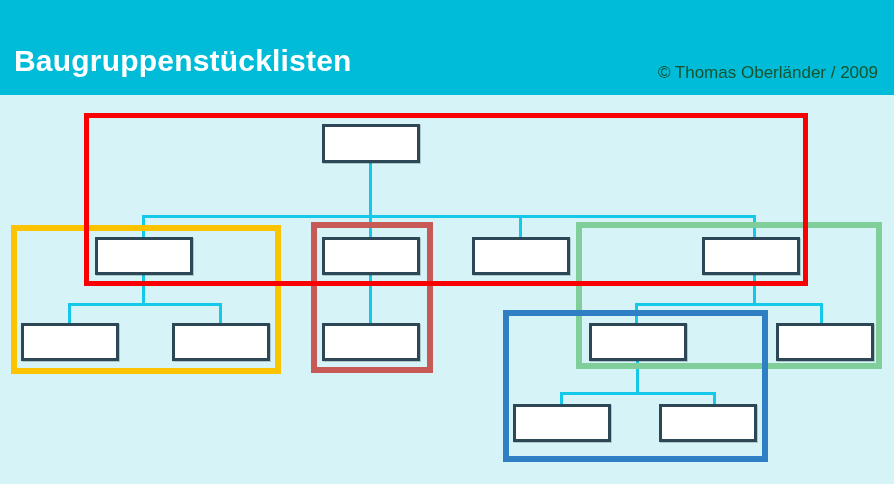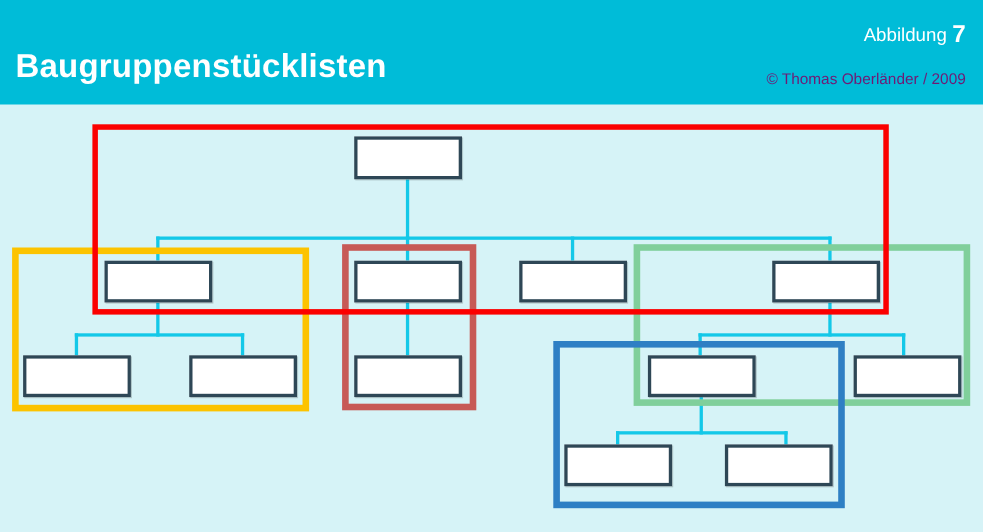--- a/index.html
+++ b/index.html
@@ -53,22 +53,22 @@
   #figure-label .fig-num {
     font-weight: bold;
     font-size: 22px;
     margin-left: 5px;
     vertical-align: -1px;
   }
   #copyright {
     position: absolute;
     right: 16px;
     top: 63px;
-    color: #701a75;
-    font-size: 14px;
+    color: #14532d;
+    font-size: 17px;
     white-space: nowrap;
     text-align: right;
   }
   
   #canvas {
     position: absolute;
     left: 0;
     top: 95px;
     width: 894px;
     height: 389px;
@@ -102,23 +102,20 @@
   .frame.blue   { border: 6px solid #2e7fc4; z-index: 22; }
 </style>
 </head>
 <body>
 
 <div id="slide">
 
   <div id="header">
     <div id="slide-title">Baugruppenstücklisten</div>
 
-    <div id="figure-label">
-      <span class="fig-word">Abbildung</span><span class="fig-num">7</span>
-    </div>
 
     <div id="copyright">© Thomas Oberländer / 2009</div>
   </div>
 
   <div id="canvas">
 
     <div class="conn" style="left:369px; top:68px;  width:3px;  height:54px;"></div>
     <div class="conn" style="left:142px; top:120px; width:614px; height:3px;"></div>
     <div class="conn" style="left:142px; top:120px; width:3px;  height:22px;"></div>
     <div class="conn" style="left:369px; top:120px; width:3px;  height:22px;"></div>

